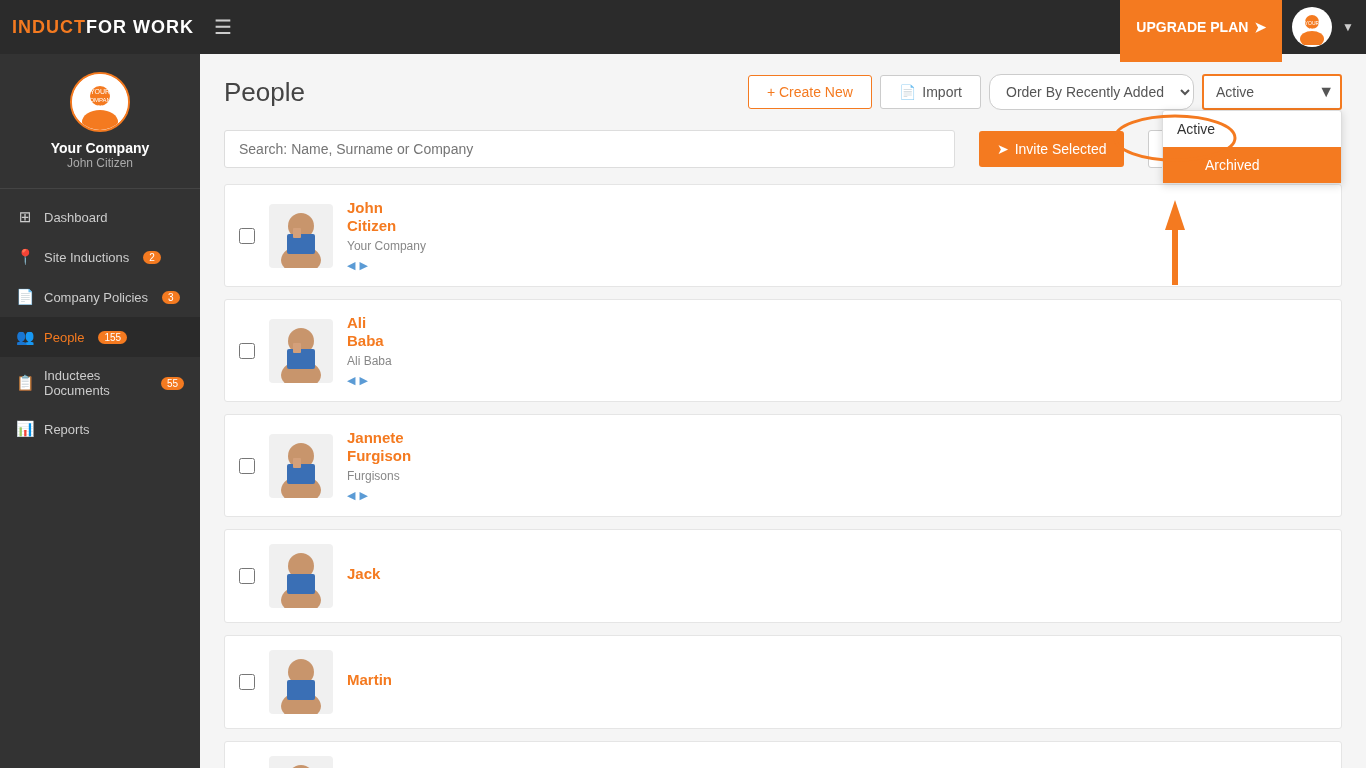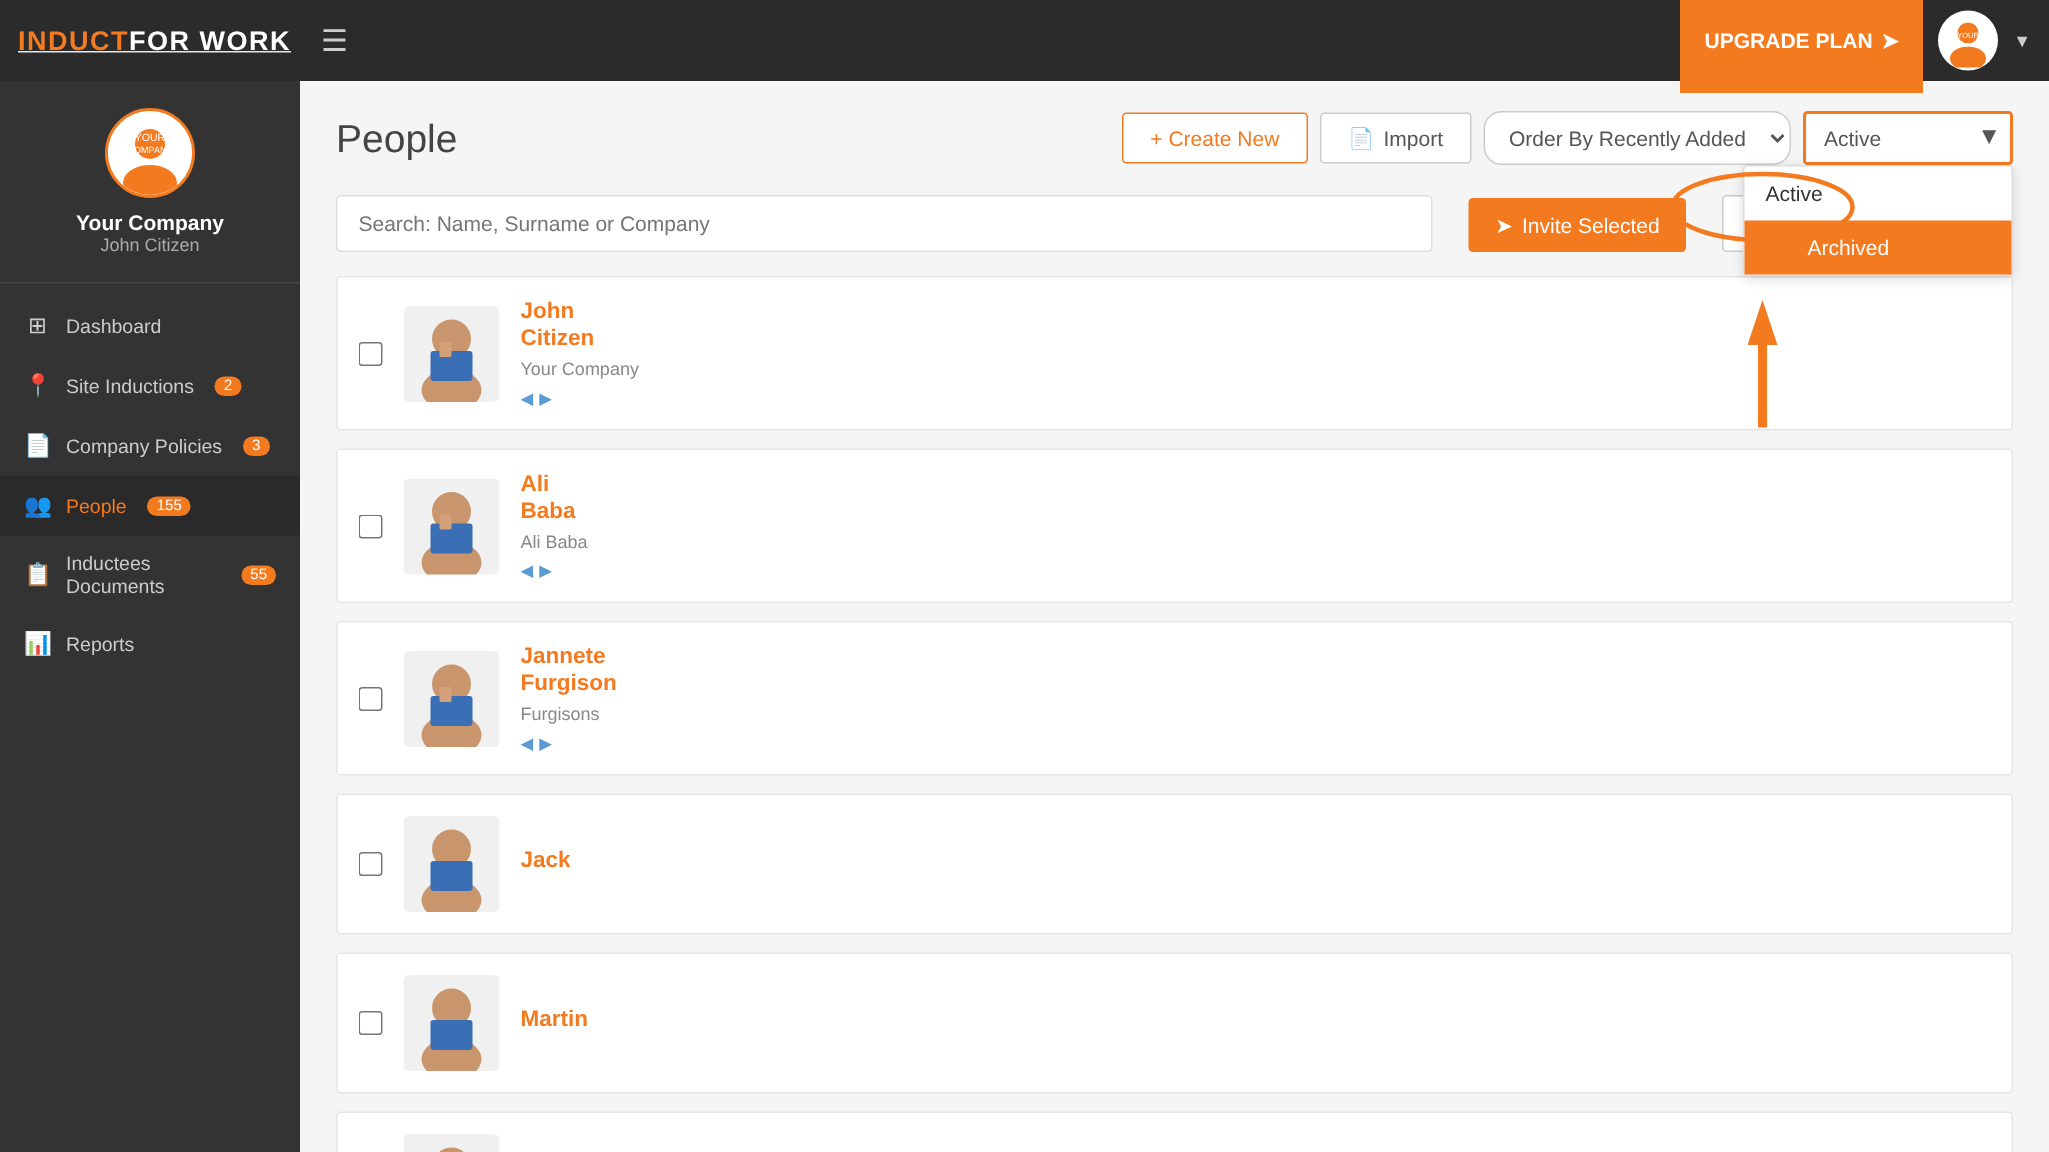--- a/index.html
+++ b/index.html
@@ -14,21 +14,20 @@
       padding: 0 12px;
       position: fixed;
       top: 0; left: 0; right: 0;
       z-index: 100;
     }
     .logo {
       font-size: 18px;
       font-weight: bold;
       color: #e8e8e8;
       letter-spacing: 1px;
-      text-decoration: underline;
     }
     .logo span { color: #f47a20; }
     .hamburger {
       color: #ccc;
       font-size: 20px;
       margin-left: 20px;
       cursor: pointer;
     }
     .top-nav-right {
       margin-left: auto;
@@ -228,21 +227,21 @@
     }
     .dropdown-item.selected {
       background: #f47a20;
       color: #fff;
       padding-left: 42px;
     }
 
     
     .search-bar-row {
       display: flex;
-      align-items: flex-end;
+      align-items: center;
       gap: 24px;
       margin-bottom: 16px;
     }
     .search-input {
       flex: 1;
       border: 1px solid #ddd;
       background: #fff;
       padding: 10px 14px;
       font-size: 14px;
       color: #999;

